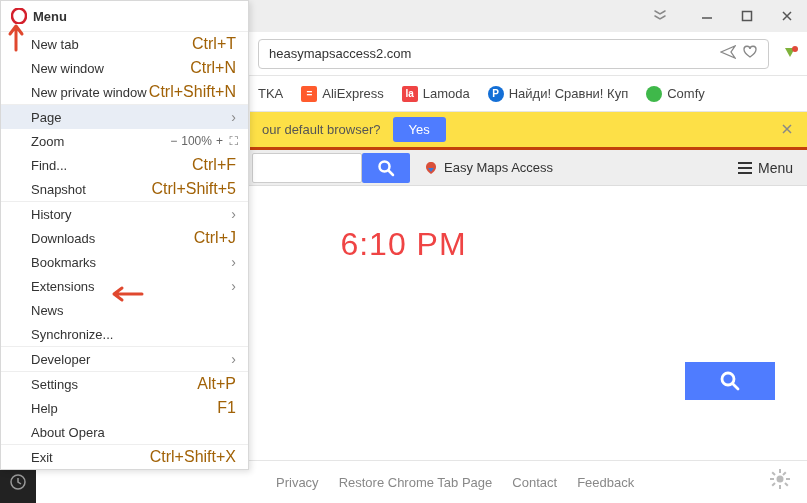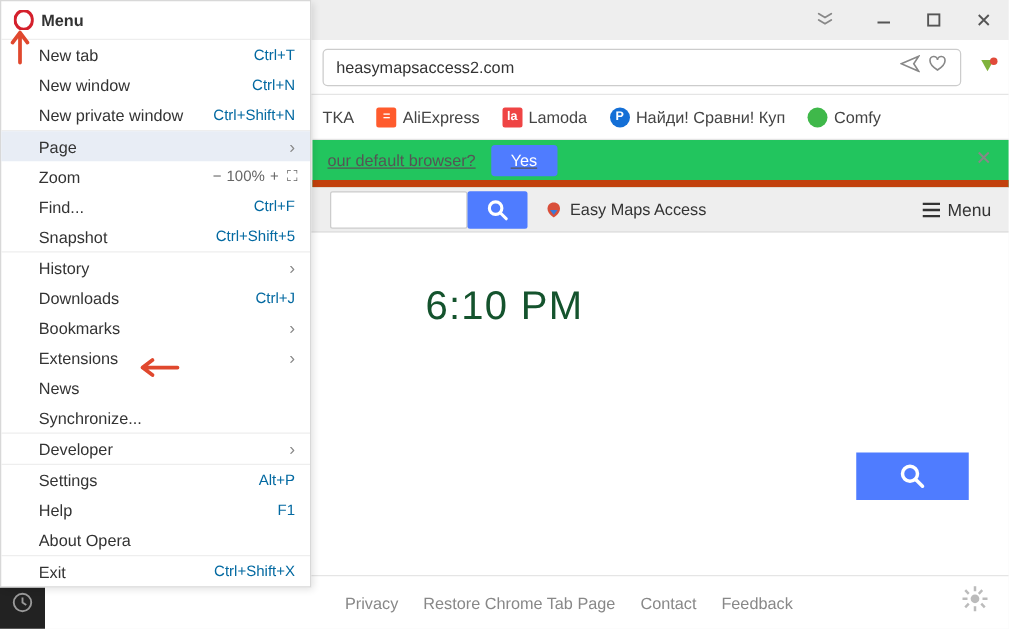--- a/index.html
+++ b/index.html
@@ -17,49 +17,49 @@
   .addr .domain { flex: 1; }
   .addr .icons { display: flex; align-items: center; gap: 6px; color: #888; font-size: 16px; }
   .ext-icon { width: 18px; height: 18px; margin-left: 4px; position: relative; }
 
   
   .bookmarks { height: 36px; background: #fff; display: flex; align-items: center; gap: 18px; padding: 0 8px; font-size: 13px; color: #444; border-bottom: 1px solid #e5e5e5; margin-left: 250px; }
   .bm { display: flex; align-items: center; gap: 5px; }
   .bm .ico { width: 16px; height: 16px; border-radius: 2px; display: flex; align-items: center; justify-content: center; color: #fff; font-size: 10px; font-weight: bold; }
 
   
-  .banner { height: 38px; background: #22c55e; display: flex; align-items: center; padding: 0 12px; font-size: 13px; color: #555; border-bottom: 6px solid #c2410c; margin-left: 250px; position:relative;text-decoration:underline;}
+  .banner { height: 38px; background: #fde047; display: flex; align-items: center; padding: 0 12px; font-size: 13px; color: #555; border-bottom: 3px solid #c2410c; margin-left: 250px; position:relative;}
   .banner .yesbtn { background: #4f7cff; color: #fff; padding: 5px 16px; border-radius: 3px; margin-left: 12px; font-size: 13px; }
   .banner .close { position: absolute; right: 14px; color: #888; font-size: 16px; }
 
   
   .pagecontent { position: absolute; left: 0; right: 0; top: 150px; bottom: 43px; background: #fff;}
-  .topbar2 { height: 36px; background: #eee; display: flex; align-items: center; padding-right: 10px; border-bottom: 1px solid #ddd; position: relative; margin-left:12px;}
+  .topbar2 { height: 36px; background: #eee; display: flex; align-items: center; padding-right: 10px; border-bottom: 1px solid #ddd; position: relative; margin-left:0;}
   .search2 { width: 110px; height: 30px; border: 1px solid #ccc; background: #fff; border-radius: 2px; margin-left: 252px; }
   .sbtn2 { width: 48px; height: 30px; background: #4f7cff; border-radius: 2px; display: flex; align-items: center; justify-content: center; margin-left: 0; }
   .ema-label { margin-left: 14px; display: flex; align-items: center; gap: 6px; font-size: 13px; color: #333; }
   .menubtn { position: absolute; right: 14px; display: flex; align-items: center; gap: 6px; font-size: 14px; color: #333; }
 
-  .clock { font-size: 32px; color: #14532d; text-align: center; margin-top: 40px; letter-spacing: 1px; }
+  .clock { font-size: 32px; color: #ef4444; text-align: center; margin-top: 40px; letter-spacing: 1px; }
 
   .bigsearch { position: absolute; right: 32px; bottom: 60px; width: 90px; height: 38px; background: #4f7cff; display: flex; align-items: center; justify-content: center; }
 
   
   .footer { position: absolute; bottom: 0; left: 0; right: 0; height: 43px; background: #fff; display: flex; align-items: center; padding: 0 16px; gap: 40px; font-size: 13px; color: #888; border-top: 1px solid #e5e5e5; }
   .footer .gear { position: absolute; right: 16px; font-size: 22px; color: #aaa; }
   .footer .hist { position: absolute; left: 0; width: 36px; height: 43px; background: #222; display:flex;align-items:center;justify-content:center;color:#999;font-size:18px;}
   .footer .links { margin-left: 260px; display:flex; gap: 20px;}
 
   
   .menu { position: absolute; top: 0; left: 0; width: 249px; background: #fff; border: 1px solid #d8d8d8; box-shadow: 2px 2px 6px rgba(0,0,0,0.12); z-index: 100; font-size: 13px; color: #333; }
   .menu-header { height: 30px; display: flex; align-items: center; padding: 0 10px; font-weight: 600; gap: 6px; }
   .menu hr { border: none; border-top: 1px solid #eee; }
   .menu-item { height: 24px; display: flex; align-items: center; padding: 0 14px 0 30px; position: relative; }
   .menu-item.hover { background: #e8edf5; }
-  .menu-item .shortcut { position: absolute; right: 12px; color: #0369a1; font-size: 12px; }
+  .menu-item .shortcut { position: absolute; right: 12px; color: #a16207; font-size: 16px; }
   .menu-item .sub { position: absolute; right: 12px; color: #888; font-size: 14px;}
   .zoomrow .zoomctrl { position:absolute; right:10px; display:flex;align-items:center;gap:4px;font-size:12px;color:#666;}
 
   
   .ann-arrow1 { position: absolute; left: 6px; top: 22px; z-index: 200; }
   .ann-arrow2 { position: absolute; left: 108px; top: 285px; z-index: 200; }
 
 </style>
 </head>
 <body>

